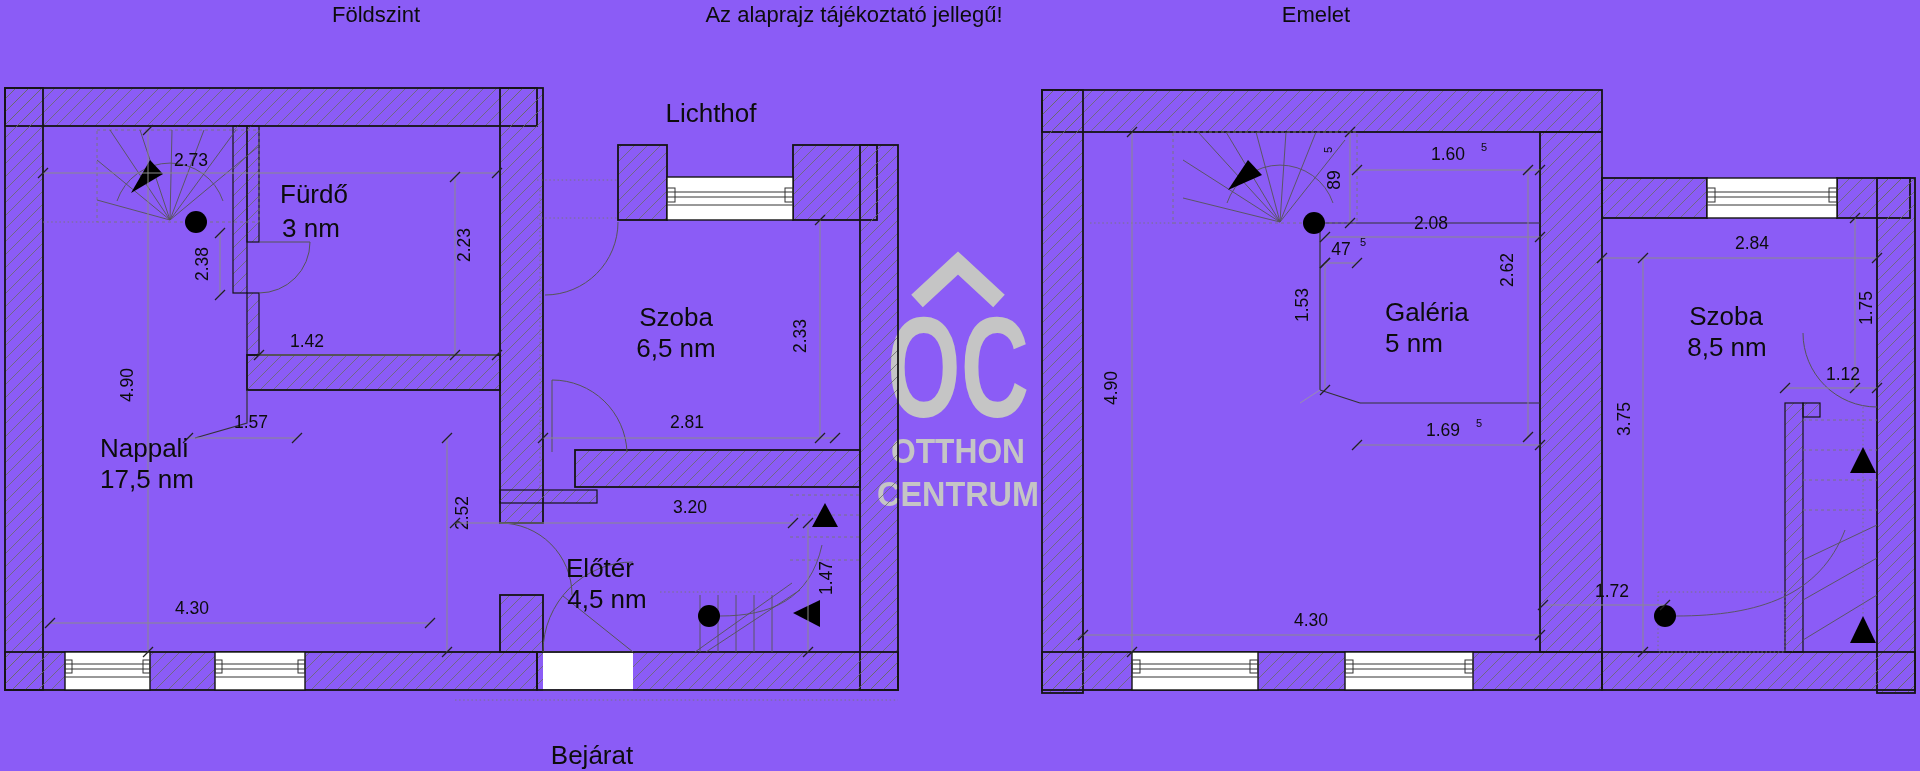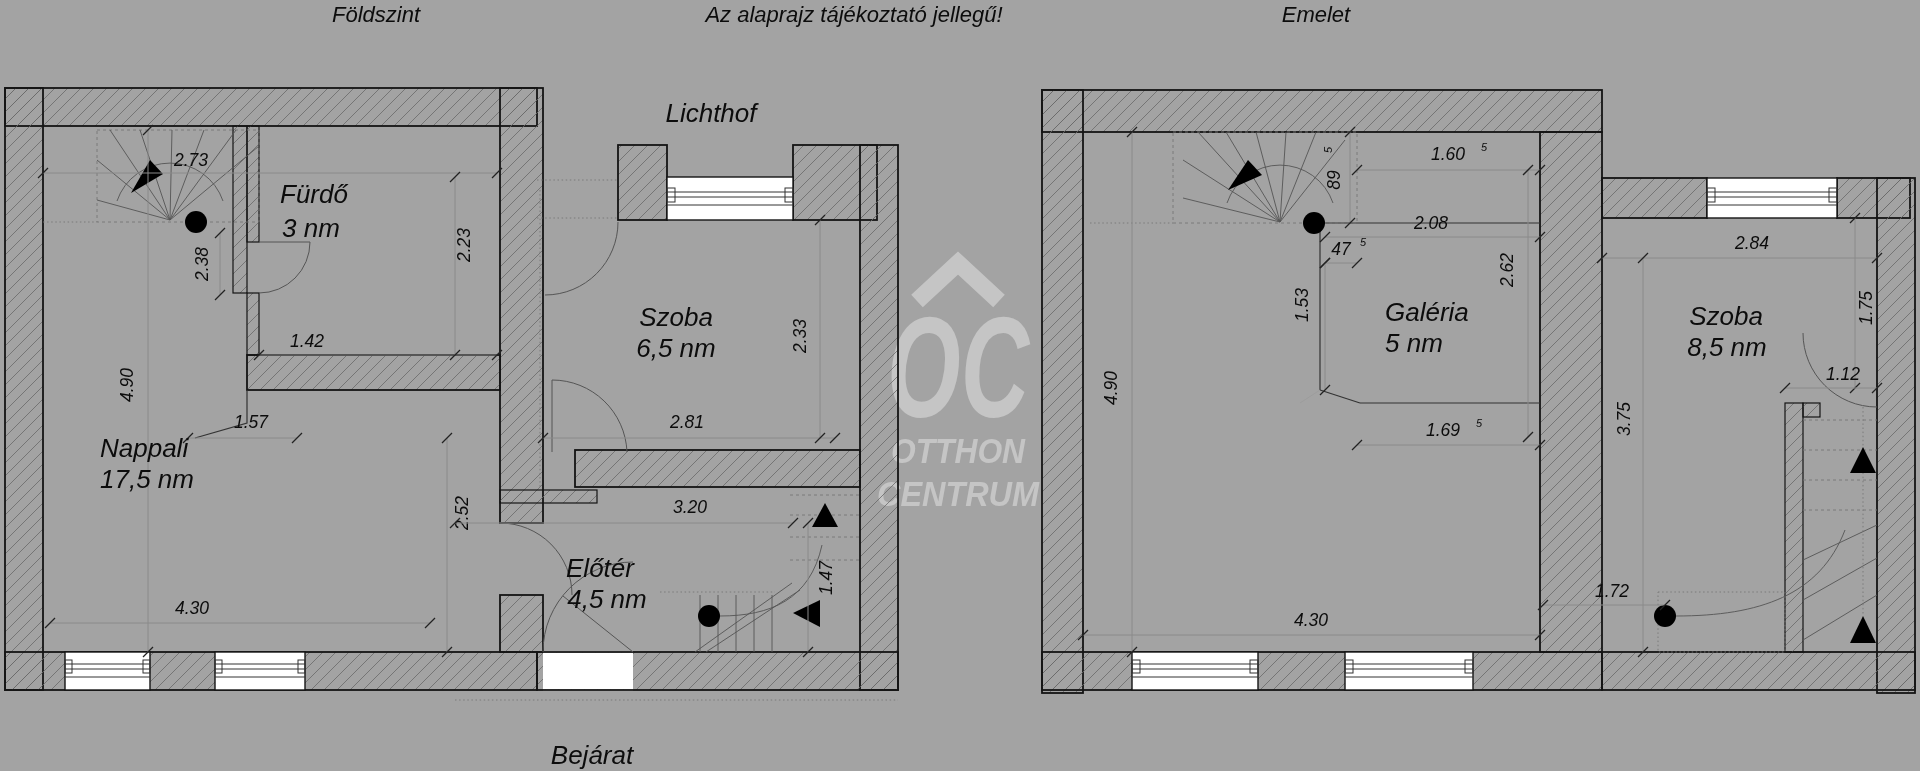--- a/index.html
+++ b/index.html
@@ -1,16 +1,16 @@
 <!DOCTYPE html>
 <html><head>
 <meta charset="utf-8">
 <style>
   html,body{margin:0;padding:0;background:#fff;}
-  .stage{width:1920px;height:771px;position:relative;background:#a3a3a3;overflow:hidden;font-style:italic;}
+  .stage{width:1920px;height:771px;position:relative;background:#8b5cf6;overflow:hidden;}
   svg{display:block;font-family:"Liberation Sans",sans-serif;}
   .wall{fill:url(#hatch);stroke:#141414;stroke-width:1.8;}
   .wallthin{fill:url(#hatch);stroke:#141414;stroke-width:1.2;}
   .winbox{fill:#fff;stroke:#141414;stroke-width:1.4;}
   .glz{stroke:#333;stroke-width:1;fill:none;}
   .dim{stroke:#8a8a8a;stroke-width:1;fill:none;}
   .ext{stroke:#9a9a9a;stroke-width:0.8;fill:none;}
   .tick{stroke:#222;stroke-width:1.3;}
   .door{stroke:#555;stroke-width:1;fill:none;}
   .stair{stroke:#555;stroke-width:0.9;fill:none;}

